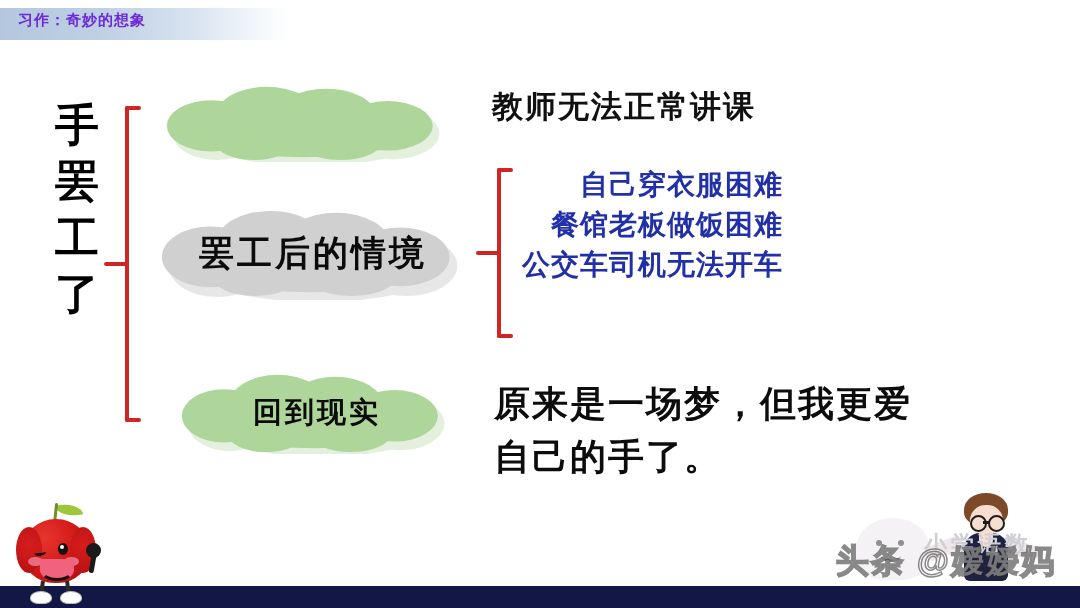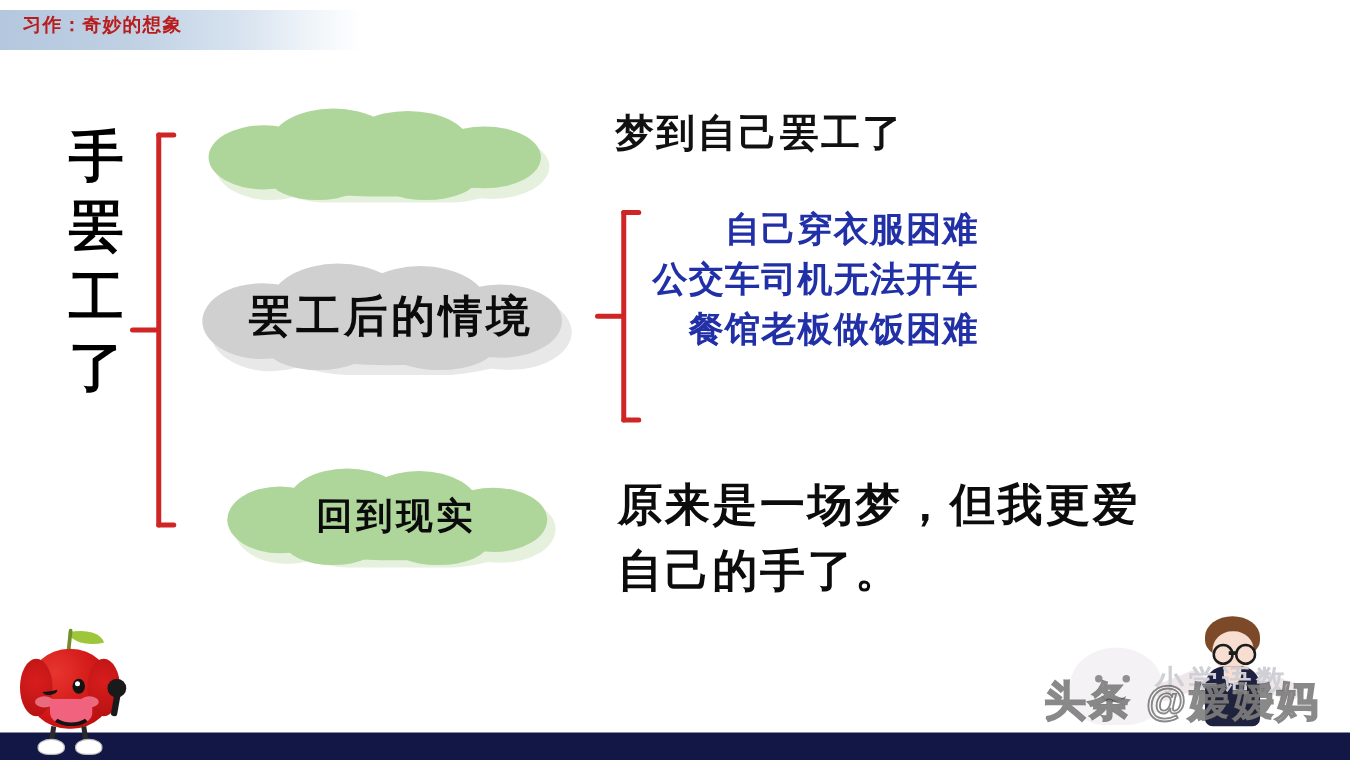--- a/index.html
+++ b/index.html
@@ -28,21 +28,21 @@
         #bfd0e3 35%,
         #d6e2ef 65%,
         #f2f6fa 88%,
         #ffffff 100%);
   }
   #header-title {
     position: absolute;
     left: 18px;
     top: 11px;
     font-size: 15px;
-    color: #b91c1c;
+    color: #6d28d9;
     font-family: Liberation Mono, monospace;
     font-weight: bold;
     letter-spacing: 1px;
     white-space: nowrap;
   }
 
   
   #topic-title {
     position: absolute;
     left: 46px;
@@ -524,33 +524,33 @@
           <ellipse cx="226" cy="46" rx="45" ry="27"></ellipse>
           <ellipse cx="142" cy="56" rx="101" ry="24"></ellipse>
           <ellipse cx="92" cy="65" rx="40" ry="19"></ellipse>
           <ellipse cx="180" cy="65" rx="42" ry="19"></ellipse>
         </g>
       </svg>
     </div>
     <div class="label">回到现实</div>
   </div>
 
-  <div id="dream-text">梦到自己罢工了</div>
+  <div id="dream-text">教师无法正常讲课</div>
 
   <div class="bracket" id="bracket-detail">
     <div class="vbar"></div>
     <div class="arm top"></div>
     <div class="arm bottom"></div>
     <div class="stem"></div>
   </div>
 
   <div id="detail-list">
     <div>自己穿衣服困难</div>
+    <div>餐馆老板做饭困难</div>
     <div>公交车司机无法开车</div>
-    <div>餐馆老板做饭困难</div>
   </div>
 
   <div id="conclusion-text">
     <div>原来是一场梦，但我更爱</div>
     <div>自己的手了。</div>
   </div>
 
   <div id="bottom-band"></div>
 
   <div id="apple-mascot">

